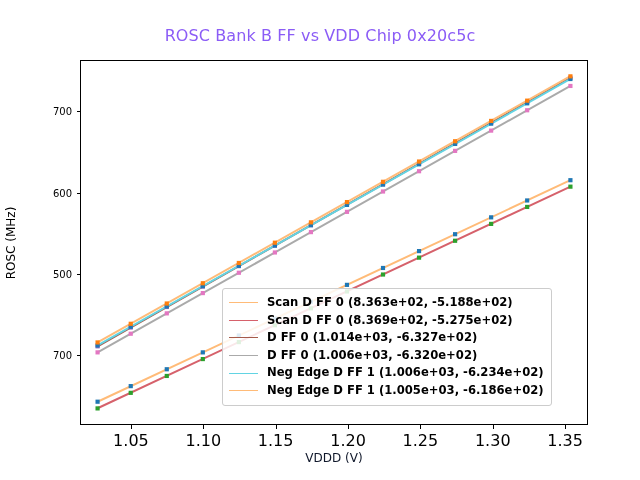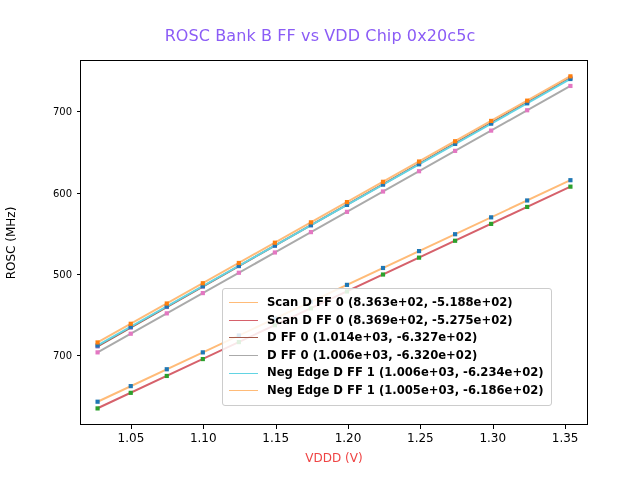--- a/index.html
+++ b/index.html
@@ -28,28 +28,28 @@
   
   .ytick{position:absolute;left:-4.5px;width:4.5px;height:0;border-top:1.05px solid #000;}
   .ytick-label{
     position:absolute;right:calc(100% + 9px);
     font-size:10px;color:#000;white-space:nowrap;
     transform:translateY(-50%);
   }
   .xtick{position:absolute;top:100%;height:4.5px;width:0;border-left:1.05px solid #000;}
   .xtick-label{
     position:absolute;top:calc(100% + 7px);
-    font-size:12px;color:#000;white-space:nowrap;
+    font-size:16px;color:#000;white-space:nowrap;
     transform:translateX(-50%);
   }
 
   
   .xlabel{
     position:absolute;left:80px;top:451px;width:508px;
-    text-align:center;font-size:12px;color:#ef4444;
+    text-align:center;font-size:12px;color:#0f172a;
   }
   .ylabel{
     position:absolute;left:0px;top:60px;height:365px;width:22px;
     display:flex;align-items:center;justify-content:center;
   }
   .ylabel span{
     transform:rotate(-90deg);white-space:nowrap;
     font-size:12px;color:#000;display:block;
   }
 

